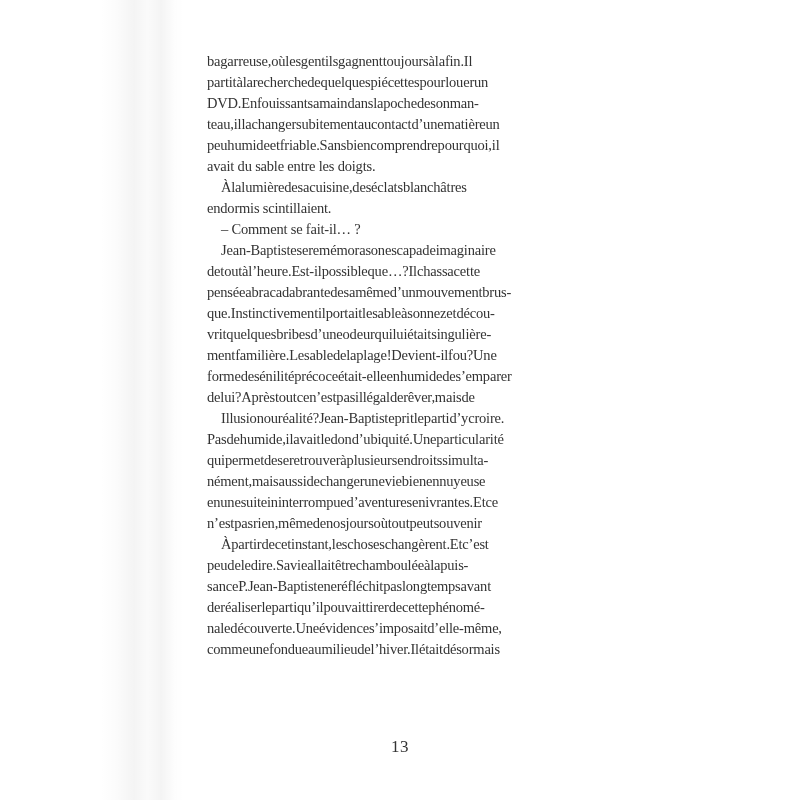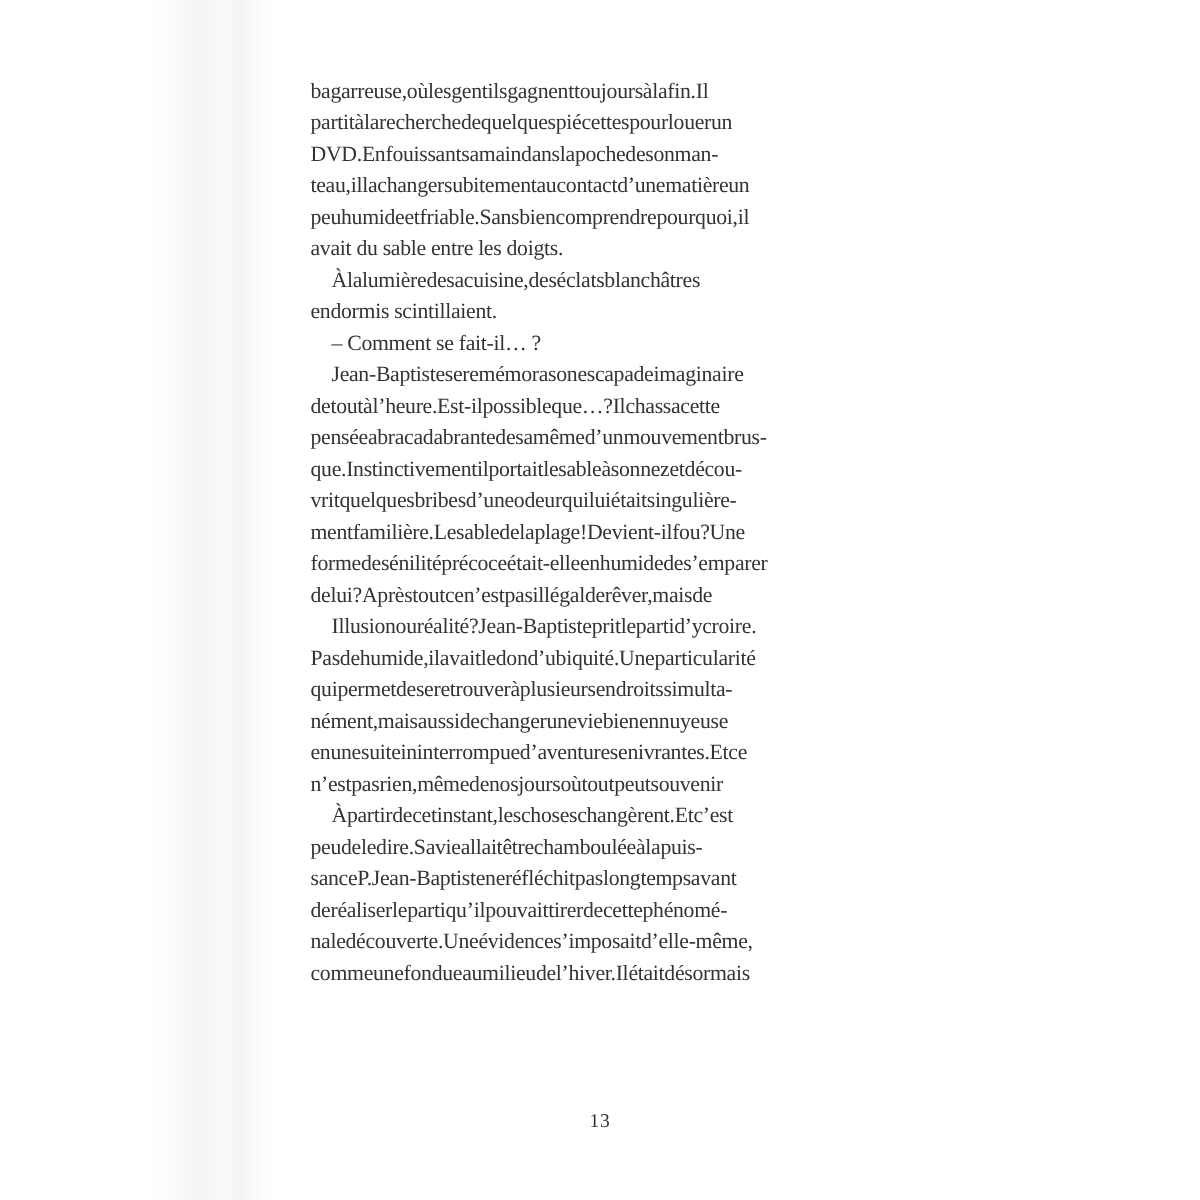--- a/index.html
+++ b/index.html
@@ -52,21 +52,21 @@
   .line.indent { padding-left: 14px; }
   .page-number {
     position: absolute;
     left: 0;
     top: 736px;
     width: 800px;
     height: 21px;
     line-height: 21px;
     text-align: center;
     color: #333333;
-    font-size: 13px;
+    font-size: 17px;
     letter-spacing: 0.5px;
   }
 </style>
 </head>
 <body>
 
 <div class="page">
   <div class="gutter-shadow"></div>
 
   <div class="text-block">

